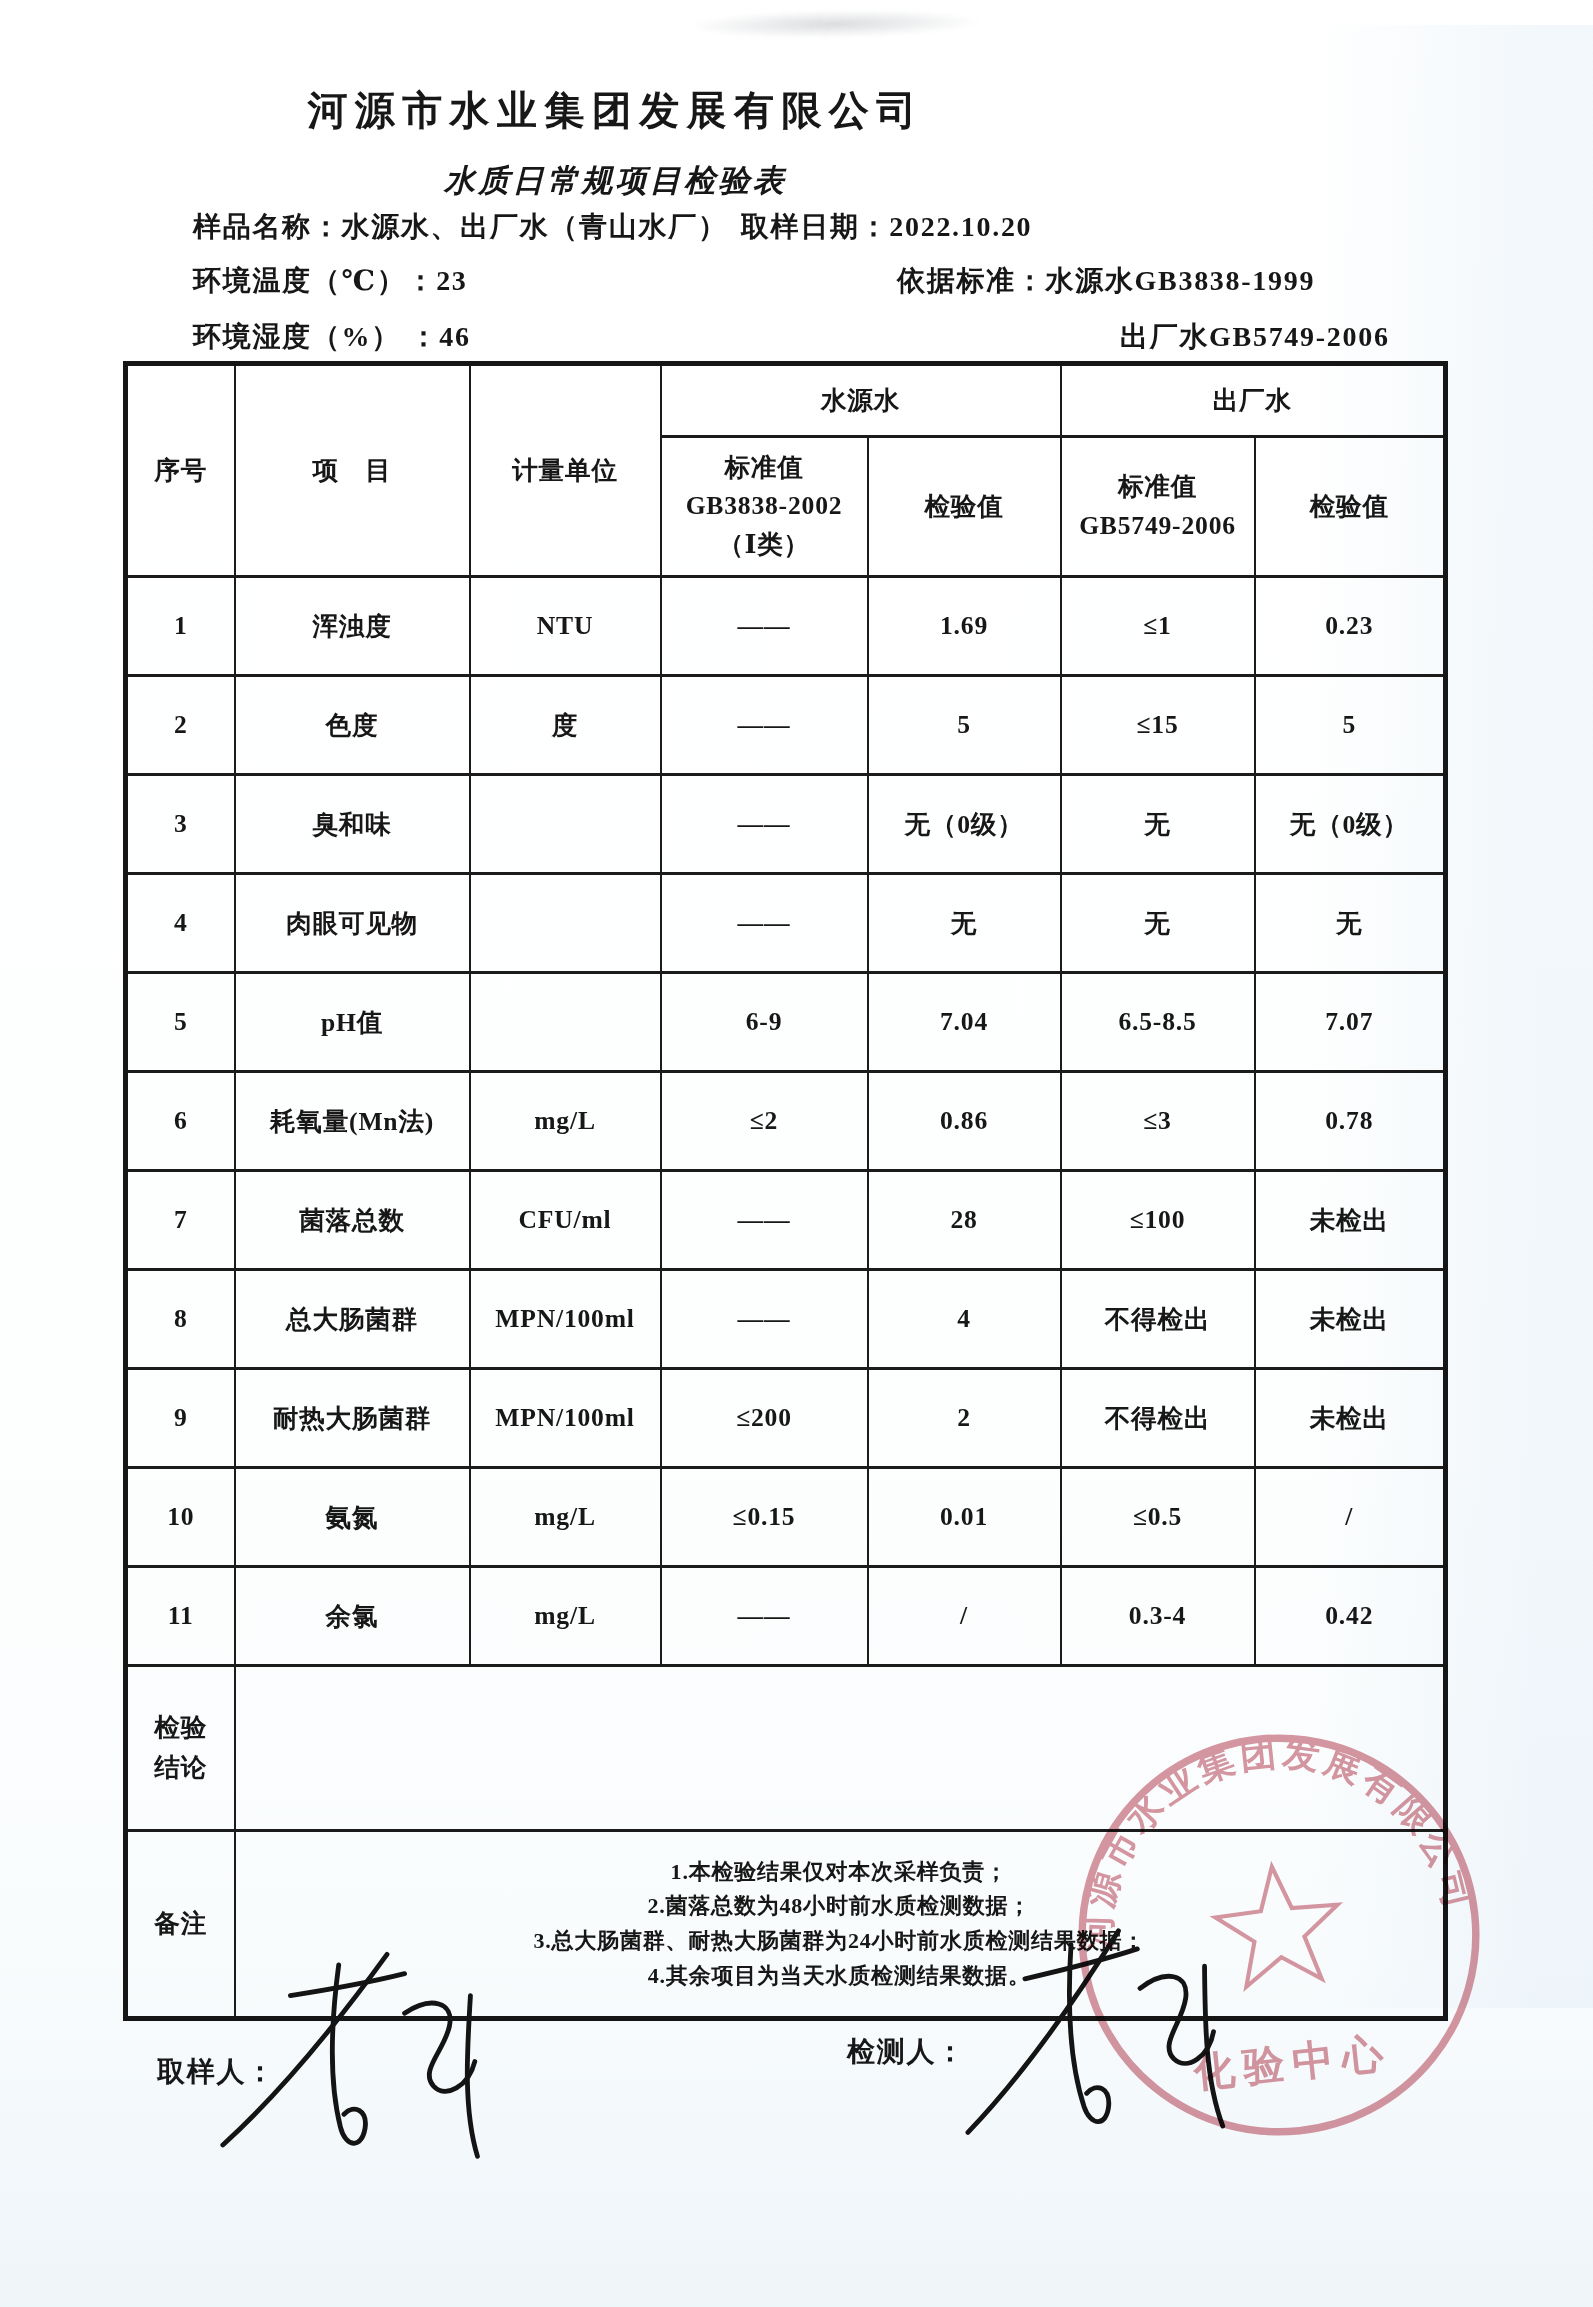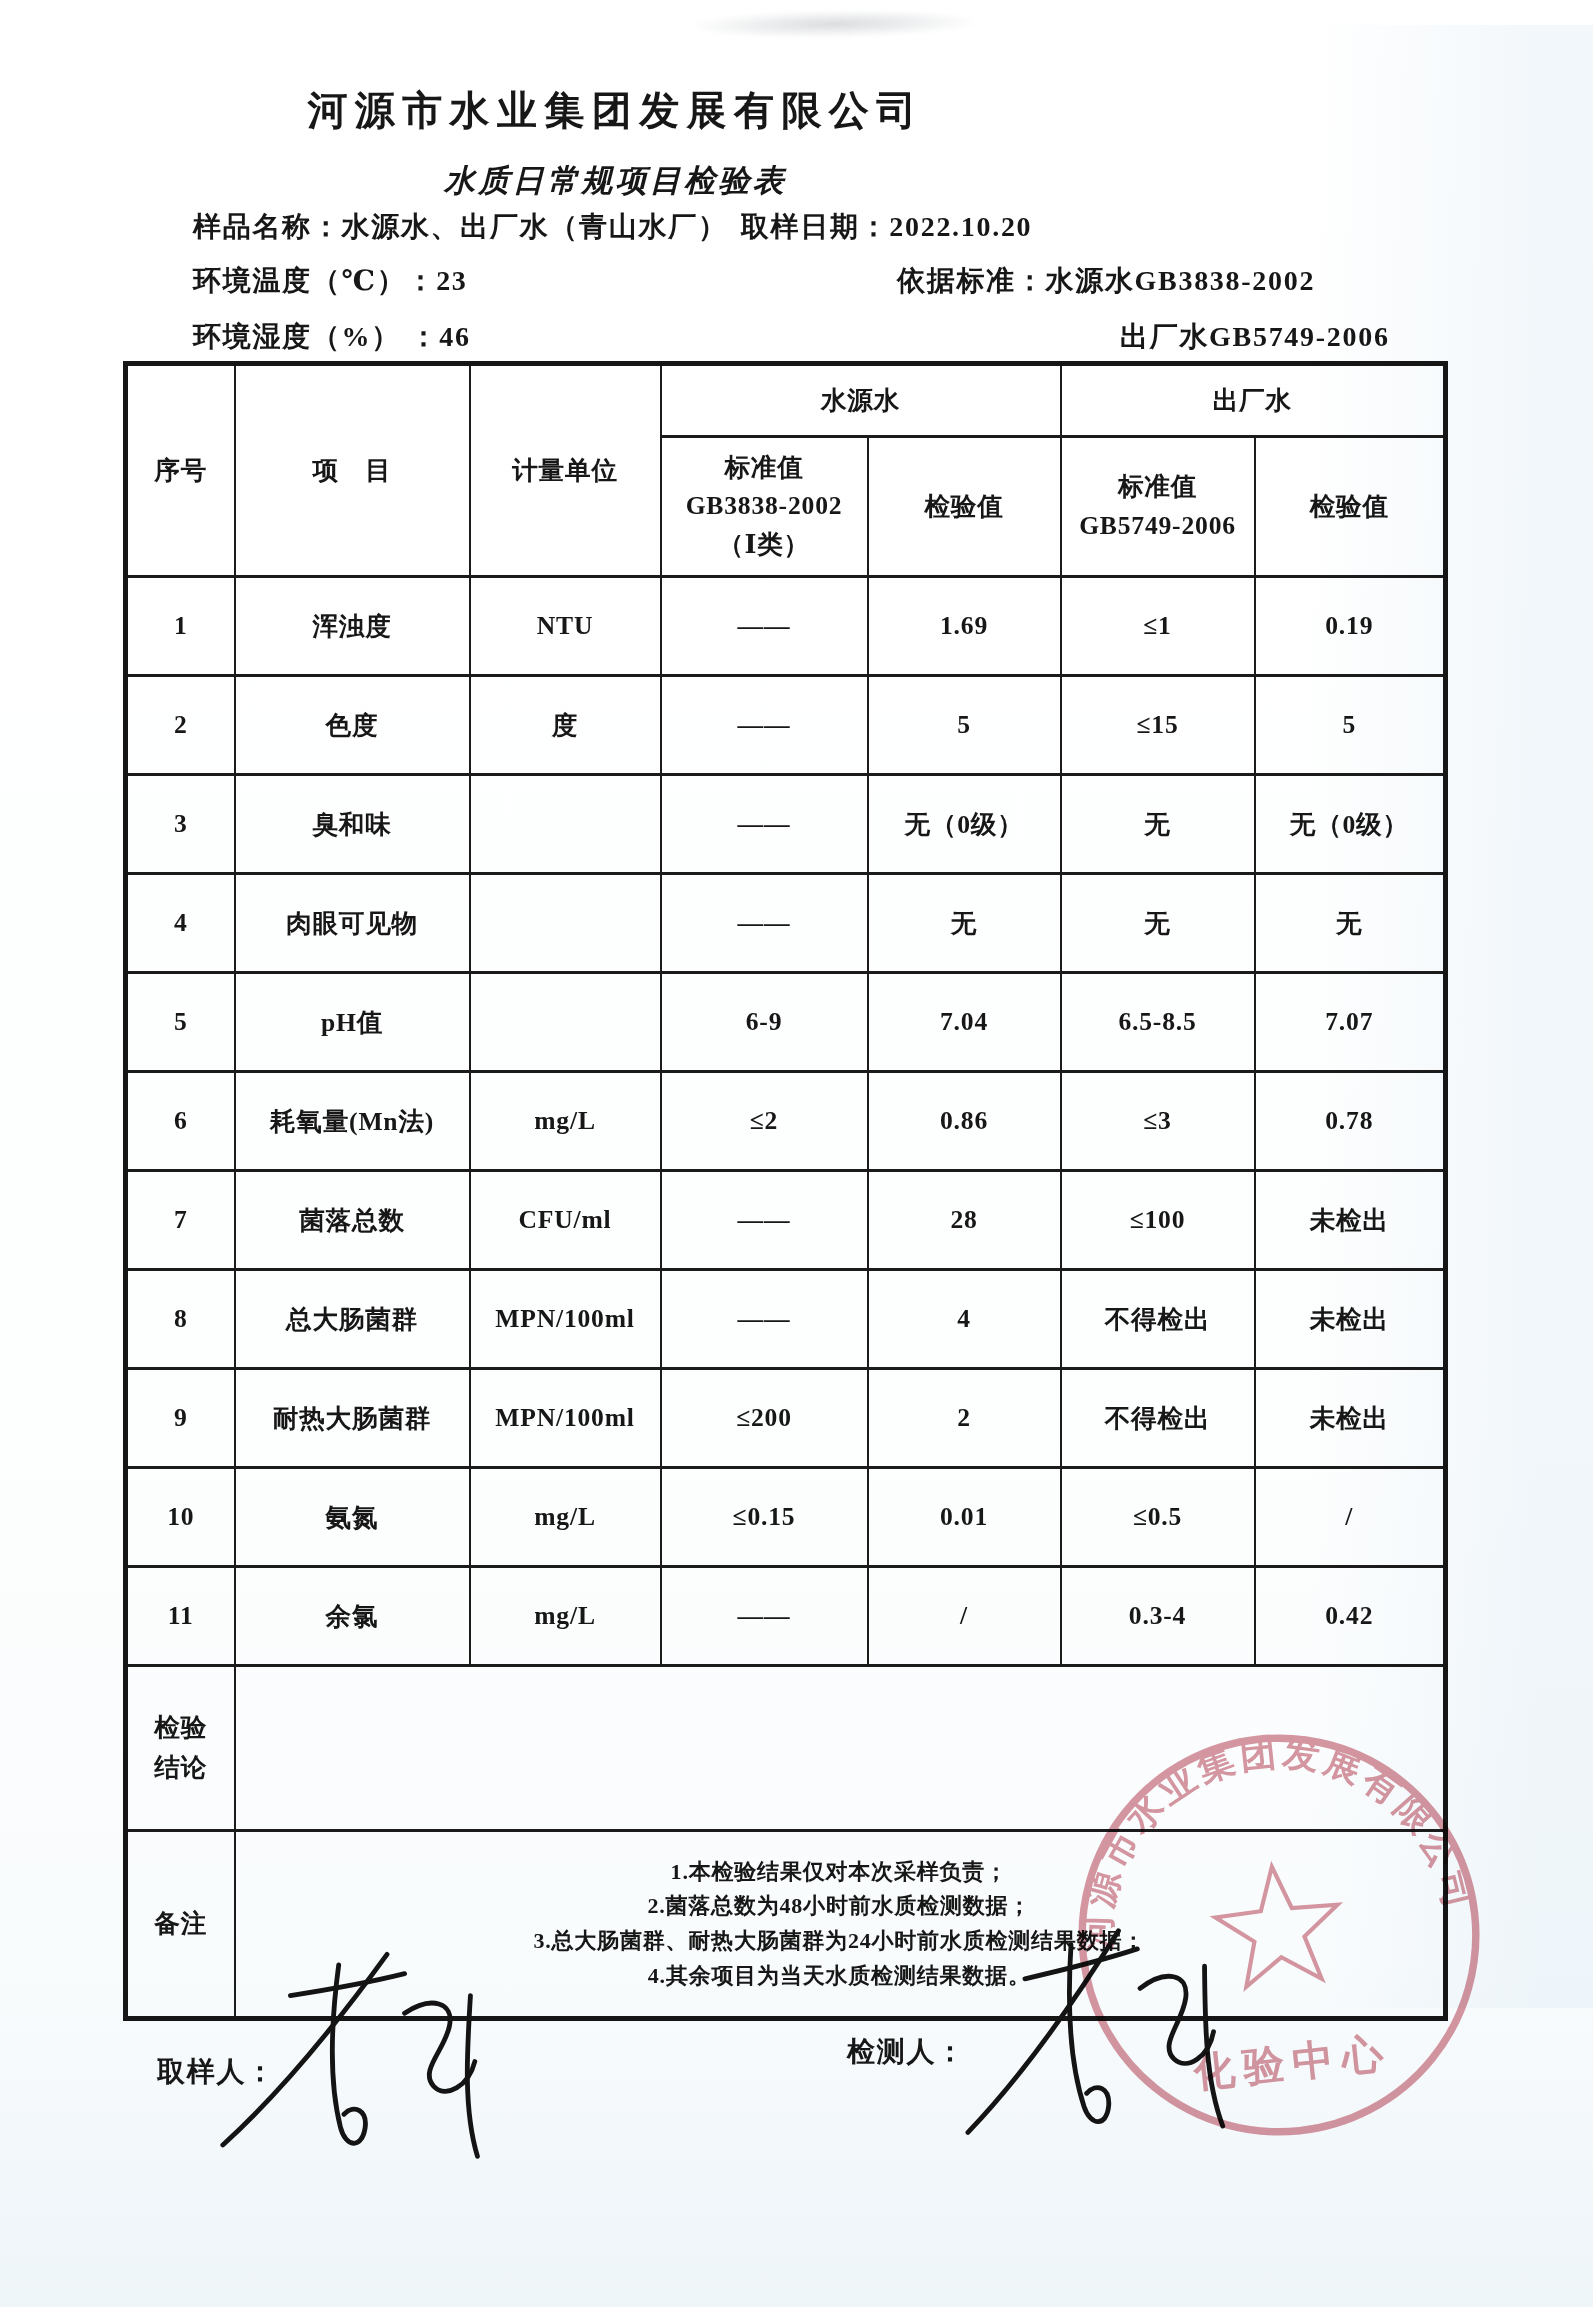--- a/index.html
+++ b/index.html
@@ -71,21 +71,21 @@
     <div class="doc-title">河源市水业集团发展有限公司</div>
     <div class="doc-subtitle">水质日常规项目检验表</div>
   </div>
 
   <div class="info-line il-1">
     <span class="pos-a"><span>样品名称：</span><span>水源水、出厂水（青山水厂）</span><span class="gap-left">取样日期：</span><span>2022.10.20</span></span>
   </div>
 
   <div class="info-line il-2">
     <span class="pos-a"><span>环境温度（℃）：</span><span>23</span></span>
-    <span class="pos-b2"><span>依据标准：</span><span>水源水GB3838-2002</span></span>
+    <span class="pos-b2"><span>依据标准：</span><span>水源水GB3838-1999</span></span>
   </div>
 
   <div class="info-line il-3">
     <span class="pos-a"><span>环境湿度（%） ：</span><span>46</span></span>
     <span class="pos-b3">出厂水GB5749-2006</span>
   </div>
 
   <table class="report">
     <colgroup>
       <col style="width:109px">
@@ -114,21 +114,21 @@
         <td>检验值</td>
       </tr>
 
       <tr class="data">
         <td>1</td>
         <td class="c-item">浑浊度</td>
         <td>NTU</td>
         <td>——</td>
         <td>1.69</td>
         <td>≤1</td>
-        <td>0.19</td>
+        <td>0.23</td>
       </tr>
       <tr class="data">
         <td>2</td>
         <td class="c-item">色度</td>
         <td>度</td>
         <td>——</td>
         <td>5</td>
         <td>≤15</td>
         <td>5</td>
       </tr>

